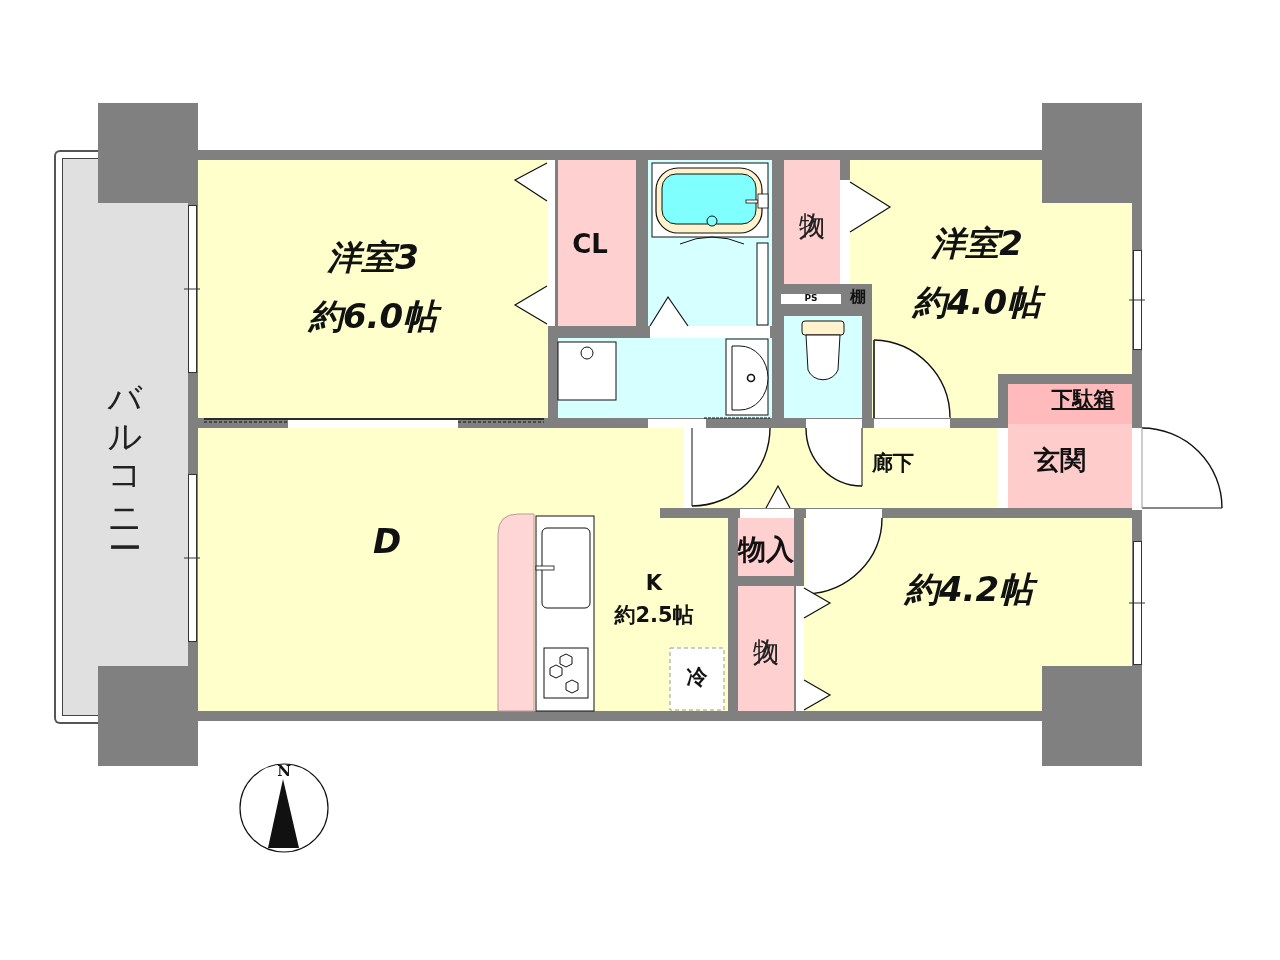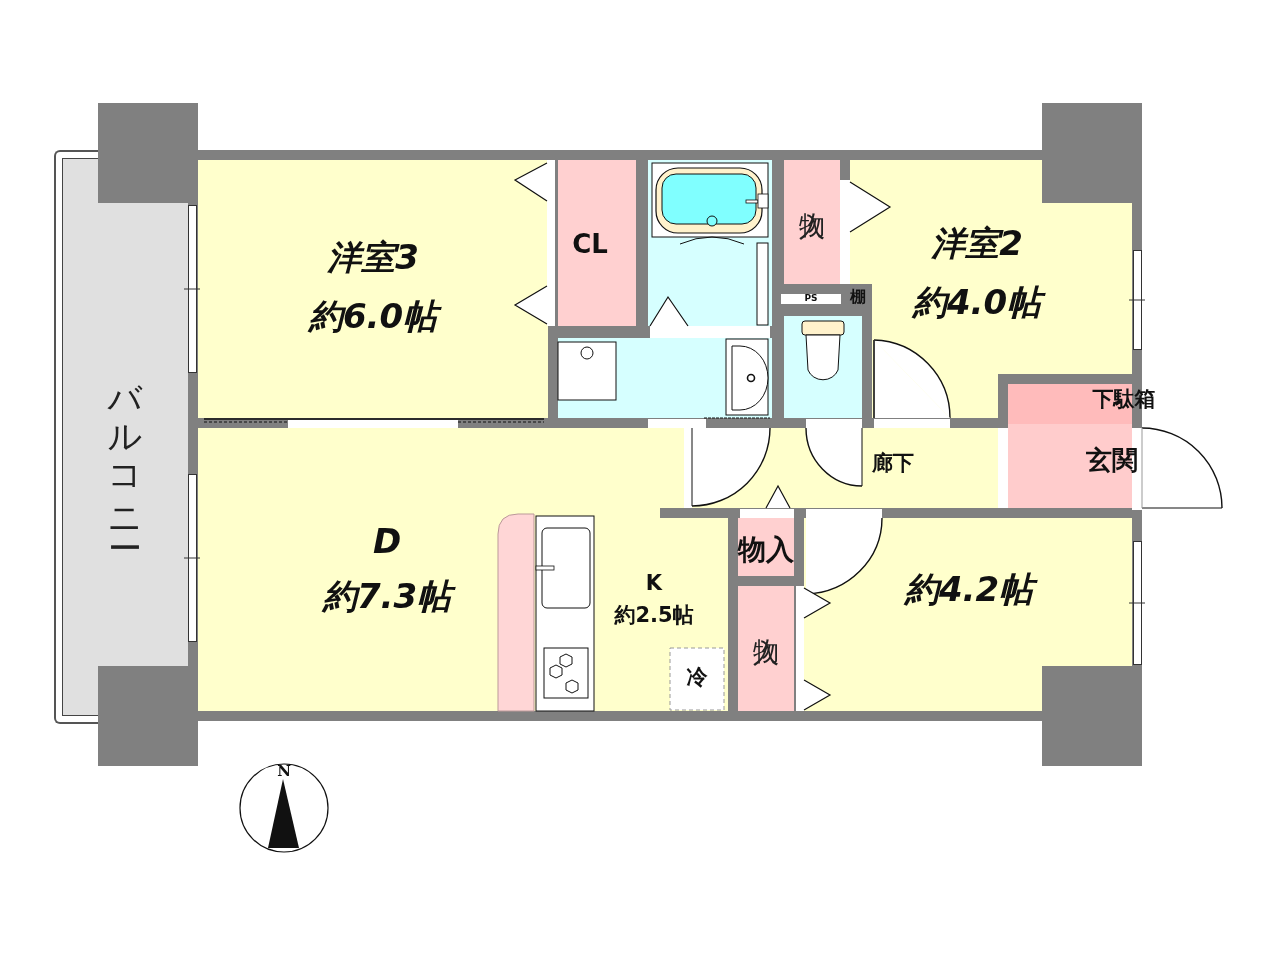--- a/index.html
+++ b/index.html
@@ -206,33 +206,32 @@
     <span class="l1">洋室2</span>
     <span class="l2" style="margin-top:16px;text-align:center;">約4.0帖</span>
   </div>
 
   <div class="label big" style="left:869px;top:564px;width:200px;">
     <span class="l2" style="margin-top:4px;">約4.2帖</span>
   </div>
 
   <div class="label big" style="left:287px;top:520px;width:200px;">
     <span class="l1">D</span>
-    <span class="l2" style="margin-top:12px;">約7.3帖</span>
   </div>
 
   <div class="label small" style="left:592px;top:570px;width:124px;">
     <span class="l1">K</span>
     <span class="l2" style="margin-top:6px;">約2.5帖</span>
   </div>
 
   <div class="label small" style="left:858px;top:450px;width:70px;">廊下</div>
 
-  <div class="label med" style="left:1060px;top:444px;width:104px;text-align:center;">玄関</div>
-
-  <div class="label small" style="left:1060px;top:386px;width:128px;">下駄箱</div>
+  <div class="label med" style="left:1008px;top:444px;width:104px;text-align:center;">玄関</div>
+
+  <div class="label small" style="left:1019px;top:386px;width:128px;text-decoration:underline;">下駄箱</div>
 
   <div class="label med" style="left:558px;top:228px;width:64px;">CL</div>
 
   <div class="label vert" style="left:796px;top:192px;font-size:26px;color:#222;">物入</div>
 
   <div class="label" style="left:843px;top:287px;width:30px;font-size:16px;">棚</div>
 
   <div class="label" style="left:781px;top:293px;width:60px;font-size:9px;">PS</div>
 
   <div class="label" style="left:735px;top:532px;width:62px;font-size:28px;">物入</div>

